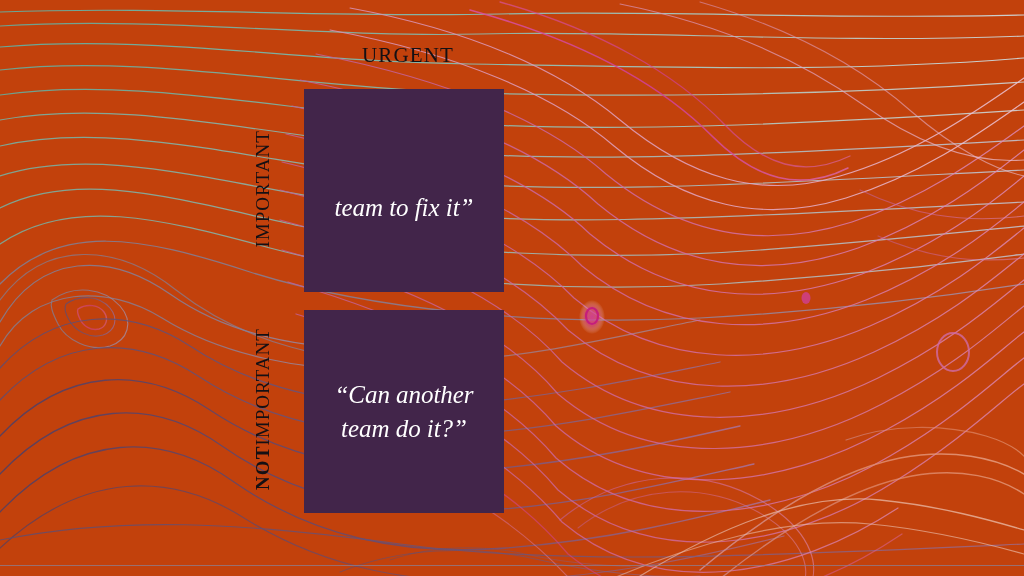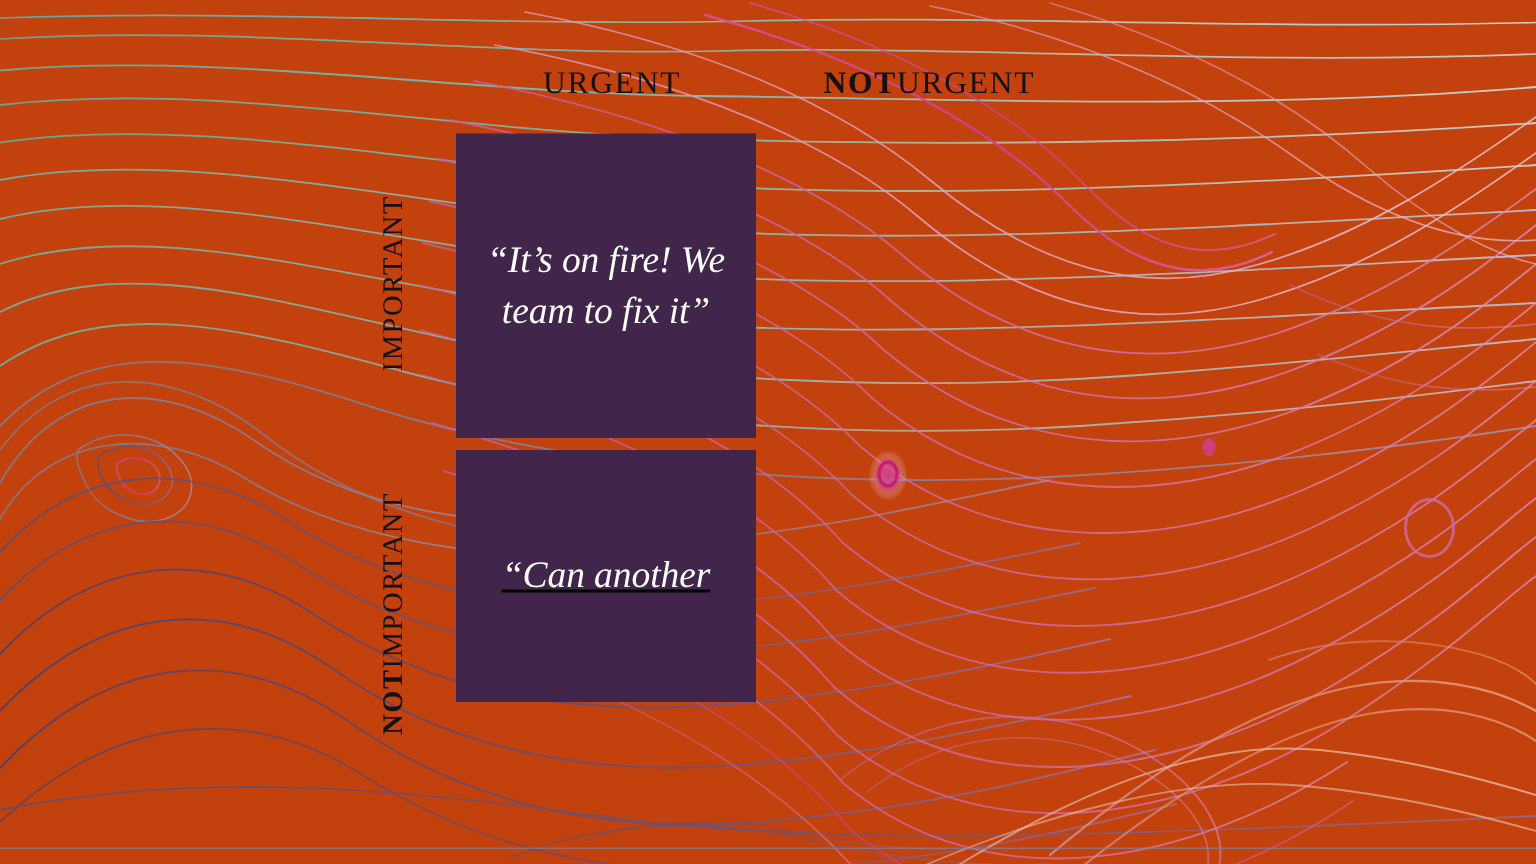--- a/index.html
+++ b/index.html
@@ -65,21 +65,21 @@
     width: 200px;
     background: #42254a;
     display: flex;
     align-items: center;
     justify-content: center;
     z-index: 5;
     box-sizing: border-box;
     padding: 0 12px;
   }
   #card-urgent-important { top: 89px; height: 203px; }
-  #card-urgent-not-important { top: 300px; height: 168px; text-decoration: underline; }
+  #card-urgent-not-important { top: 310px; height: 203px; }
   .quote-text {
     color: #ffffff;
     font-family: "Liberation Serif", serif;
     font-style: italic;
     font-size: 25px;
     line-height: 1.36;
     text-align: center;
     letter-spacing: -0.002em;
   }
   .baseline-rule {
@@ -245,38 +245,36 @@
       <ellipse cx="953" cy="352" rx="16" ry="19" fill="none" stroke="#d06aa5" stroke-width="2" opacity="0.8"></ellipse>
     </g>
   </svg>
 
   <div class="baseline-rule" id="rule-bottom"></div>
 
   <div class="axis-label axis-col" id="label-urgent">
     <span>URGENT</span>
   </div>
 
-  <div class="axis-label axis-col" id="label-not-urgent">
-    <span class="bold">NOT</span><span>URGENT</span>
-  </div>
 
   <div class="axis-label axis-row" id="label-important">
     <span>IMPORTANT</span>
   </div>
 
   <div class="axis-label axis-row" id="label-not-important">
     <span class="bold">NOT</span><span>IMPORTANT</span>
   </div>
 
   <div class="quote-card" id="card-urgent-important">
     <div class="quote-text">
-      <span>“It’s on fire! We</span><br>
+      <br>
       <span>team to fix it”</span>
     </div>
   </div>
 
   <div class="quote-card" id="card-urgent-not-important">
     <div class="quote-text">
       <span>“Can another</span><br>
+      <span>team do it?”</span>
     </div>
   </div>
 
 </div>
 
 </body></html>

